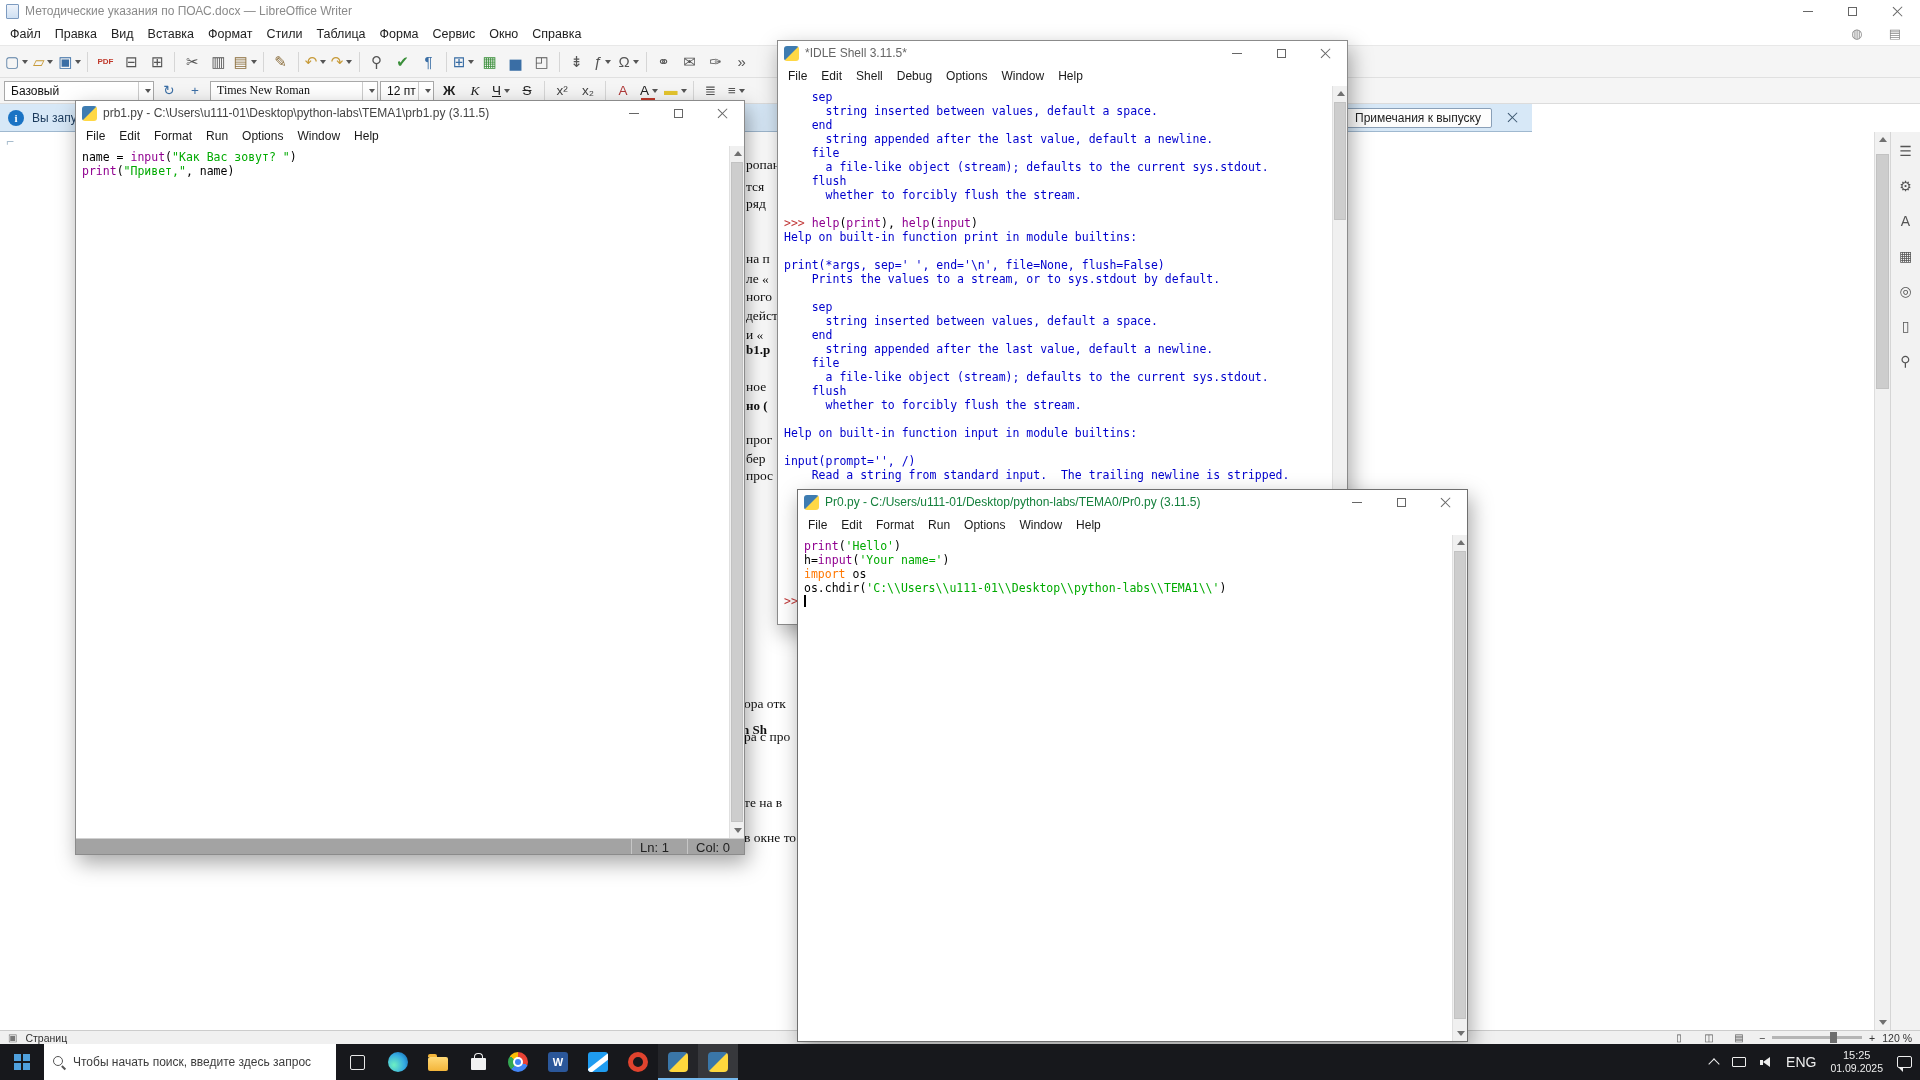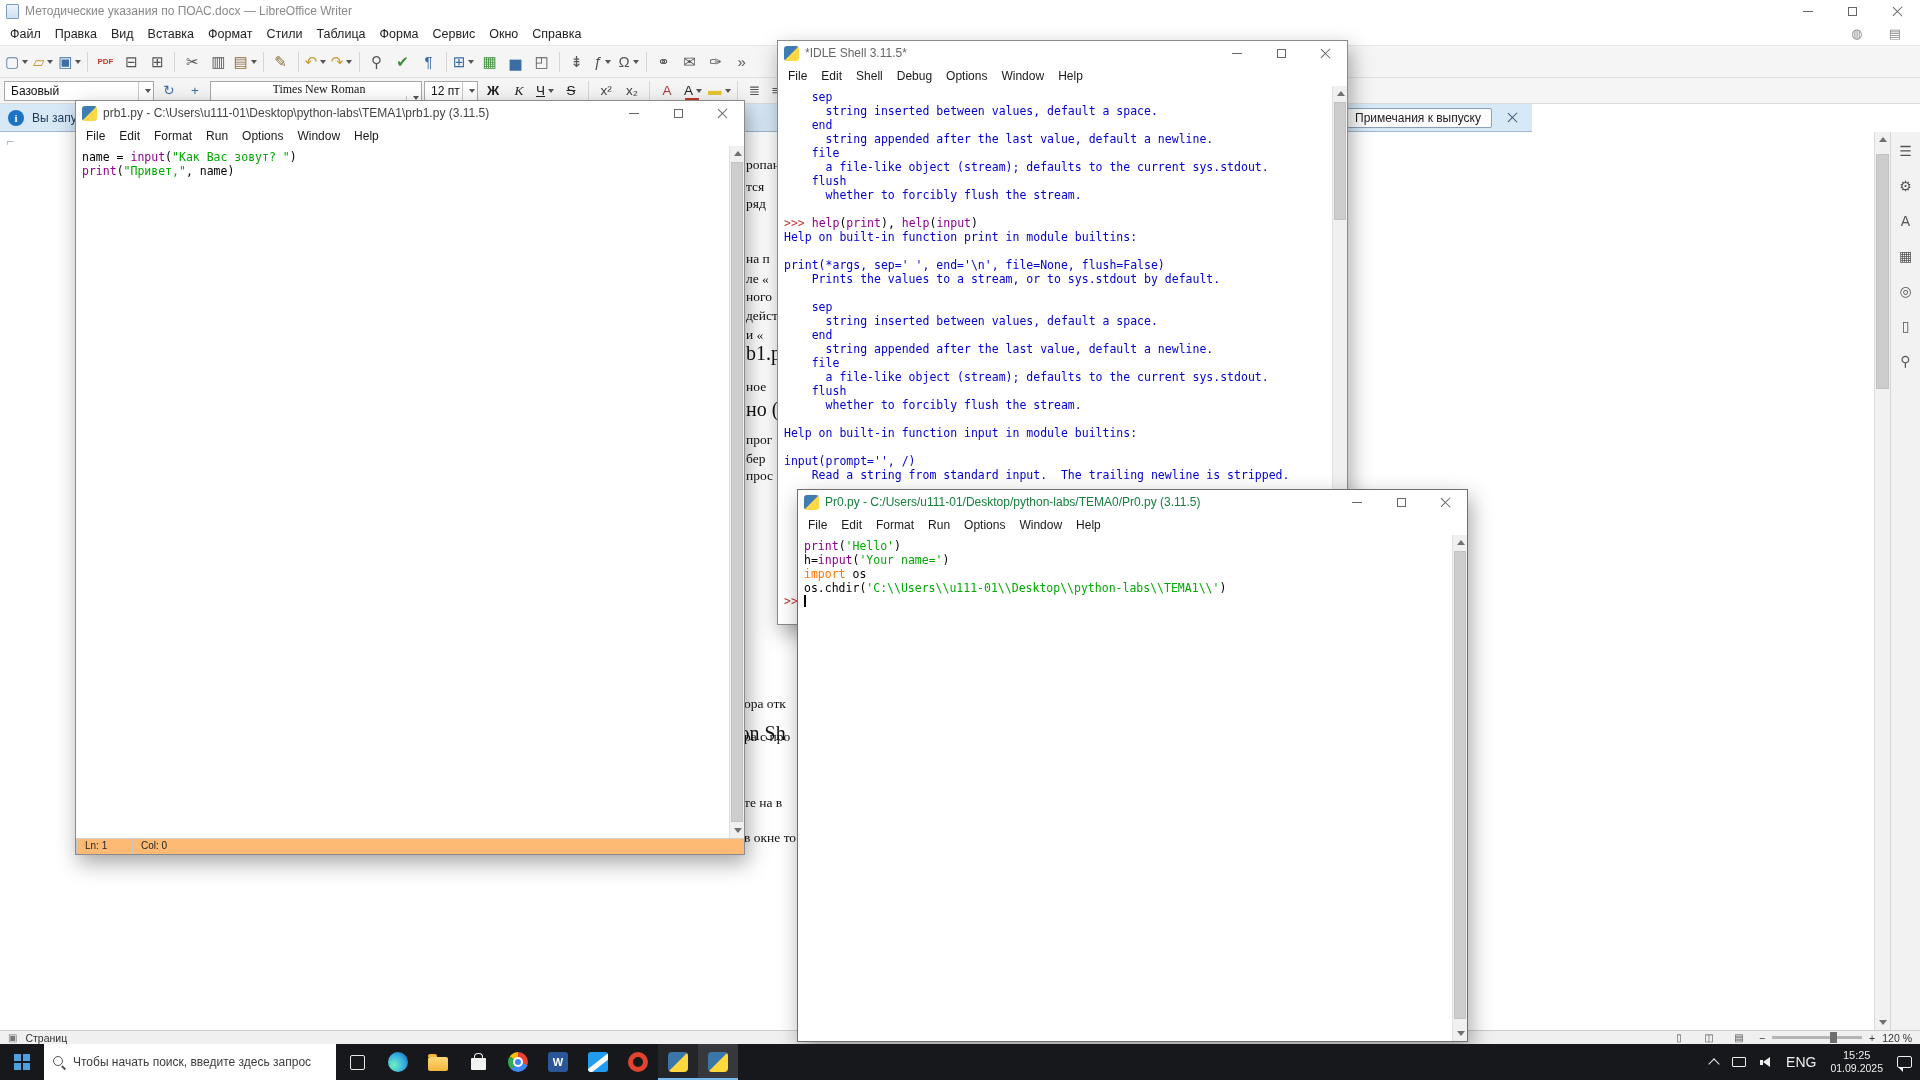--- a/index.html
+++ b/index.html
@@ -33,26 +33,26 @@
   .w-tb2 .glyph { font-size:13.5px; }
   .glyph.small { font-size:8px; font-weight:bold; }
   .tsep { width:1px; height:20px; background:#d6d6d6; margin:0 4px; display:inline-block; }
   .dd-caret { width:0; height:0; border-left:3.5px solid transparent; border-right:3.5px solid transparent; border-top:4px solid #555; margin-left:3px; display:inline-block; }
   .cbar { position:absolute; left:5px; width:14px; bottom:3px; height:3px; display:block; }
   .fb { font-weight:bold; } .fi { font-style:italic; font-family:"Liberation Serif",serif; }
   .fu { text-decoration:underline; } .fs { text-decoration:line-through; }
   .combo { height:20px; background:#fff; border:1px solid #a8a8a8; display:flex; align-items:center; font-size:12px; color:#111; padding-left:6px; }
   .combo .cval { white-space:nowrap; overflow:hidden; }
   .combo .ddbox { margin-left:auto; width:15px; align-self:stretch; border-left:1px solid #ccc; display:flex; align-items:center; justify-content:center; }
-  #styleCombo { width:150px; } #fontCombo { width:212px; font-family:"Liberation Serif",serif;flex-direction:column; } #sizeCombo { width:54px; }
+  #styleCombo { width:150px; } #fontCombo { width:168px; font-family:"Liberation Serif",serif; } #sizeCombo { width:54px; }
 
   .docarea { position:absolute; left:0; top:104px; right:46px; bottom:14px; background:#fff; }
   .frag-layer { position:absolute; inset:0; }
   .frag { position:absolute; font-family:"Liberation Serif",serif; font-size:13.5px; color:#111; white-space:nowrap; }
-  .frag.b { font-weight:normal; font-size:20px; }
+  .frag.b { font-weight:bold; font-size:13px; }
   .frag.mark { color:#a7bccd; font-family:"Liberation Sans",sans-serif; }
 
   .w-infobar { position:absolute; left:0; top:104px; width:1532px; height:28px; background:#d7e8f7; border-bottom:1px solid #9fb8cf; display:flex; align-items:center; padding:0 8px; gap:8px; font-size:12px; color:#1b3a5c; }
   .info-ico { width:16px; height:16px; border-radius:50%; background:#1a73c4; color:#fff; display:flex; align-items:center; justify-content:center; flex:0 0 16px; }
   .info-ico::after { content:"i"; font-size:11px; font-weight:bold; font-family:"Liberation Serif",serif; }
   .ib-btn { margin-left:auto; background:#fdfdfd; border:1px solid #8aa0b8; padding:2px 10px; font-size:12px; color:#222; border-radius:2px; white-space:nowrap; }
   .ib-close { width:24px; display:flex; justify-content:center; }
   .ib-close .ic-close::before,.ib-close .ic-close::after { background:#3a556e; }
 
   .w-scroll { position:absolute; top:132px; bottom:14px; right:30px; width:16px; background:#f1f1f1; border-left:1px solid #ddd; }
@@ -74,21 +74,21 @@
   
   .idle-win { position:absolute; background:#fff; border:1px solid #8b8b8b; box-shadow:3px 8px 20px rgba(0,0,0,.35); }
   .idle-menu { display:flex; align-items:center; height:21px; font-size:12px; color:#1a1a1a; padding-left:3px; background:#fff; }
   .idle-menu .menu-item { padding:2px 7px; }
   .idle-body { position:absolute; left:1px; right:16px; top:45px; bottom:0; background:#fff; font-family:"DejaVu Sans Mono",monospace; font-size:11.5px; line-height:14px; padding:4px 0 0 5px; overflow:hidden; }
   .code-line { white-space:pre; height:14px; }
   .tok-n { color:#000; } .tok-o { color:#0000cd; } .tok-p { color:#c23a3a; }
   .tok-s { color:#00aa00; } .tok-b { color:#900090; } .tok-k { color:#ff7700; } .tok-c { color:#dd0000; }
   .tok-caret { display:inline-block; width:1.5px; height:12px; background:#000; vertical-align:text-top; }
   .vscroll { position:absolute; top:45px; right:0; width:15px; bottom:0; background:#f0f0f0; border-left:1px solid #e0e0e0; }
-  .idle-status { position:absolute; left:0; right:0; bottom:0; height:16px; background:#fdba74; border-top:1px solid #d0d0d0; display:flex; justify-content:flex-start; font-size:10px; color:#222; }
+  .idle-status { position:absolute; left:0; right:0; bottom:0; height:16px; background:#a3a3a3; border-top:1px solid #d0d0d0; display:flex; justify-content:flex-end; font-size:13px; color:#222; }
   .stat-cell { border-left:1px solid #c6c6c6; padding:1px 14px 0 8px; min-width:56px; }
   .py-ico { width:15px; height:15px; border-radius:3px; background:linear-gradient(135deg,#3e7cb1 49%,#ffd845 51%); flex:0 0 15px; }
 
   #prb1 { left:75px; top:100px; width:670px; height:755px; z-index:10; }
   #prb1 .idle-body { bottom:16px; }
   #prb1 .vscroll { bottom:16px; }
   #prb1 .vthumb { top:16px; bottom:16px; }
   #prb1 .title { color:#444; }
 
   #shell { left:777px; top:40px; width:571px; height:585px; z-index:20; }

